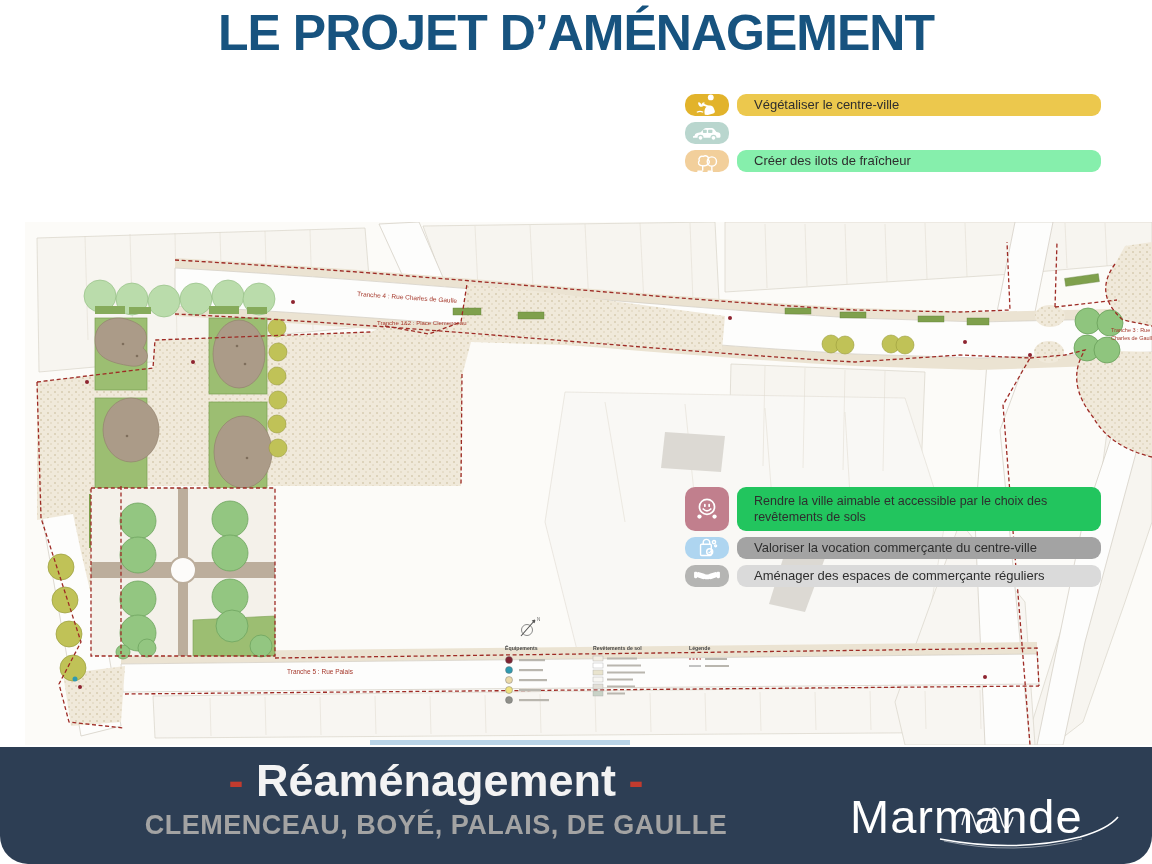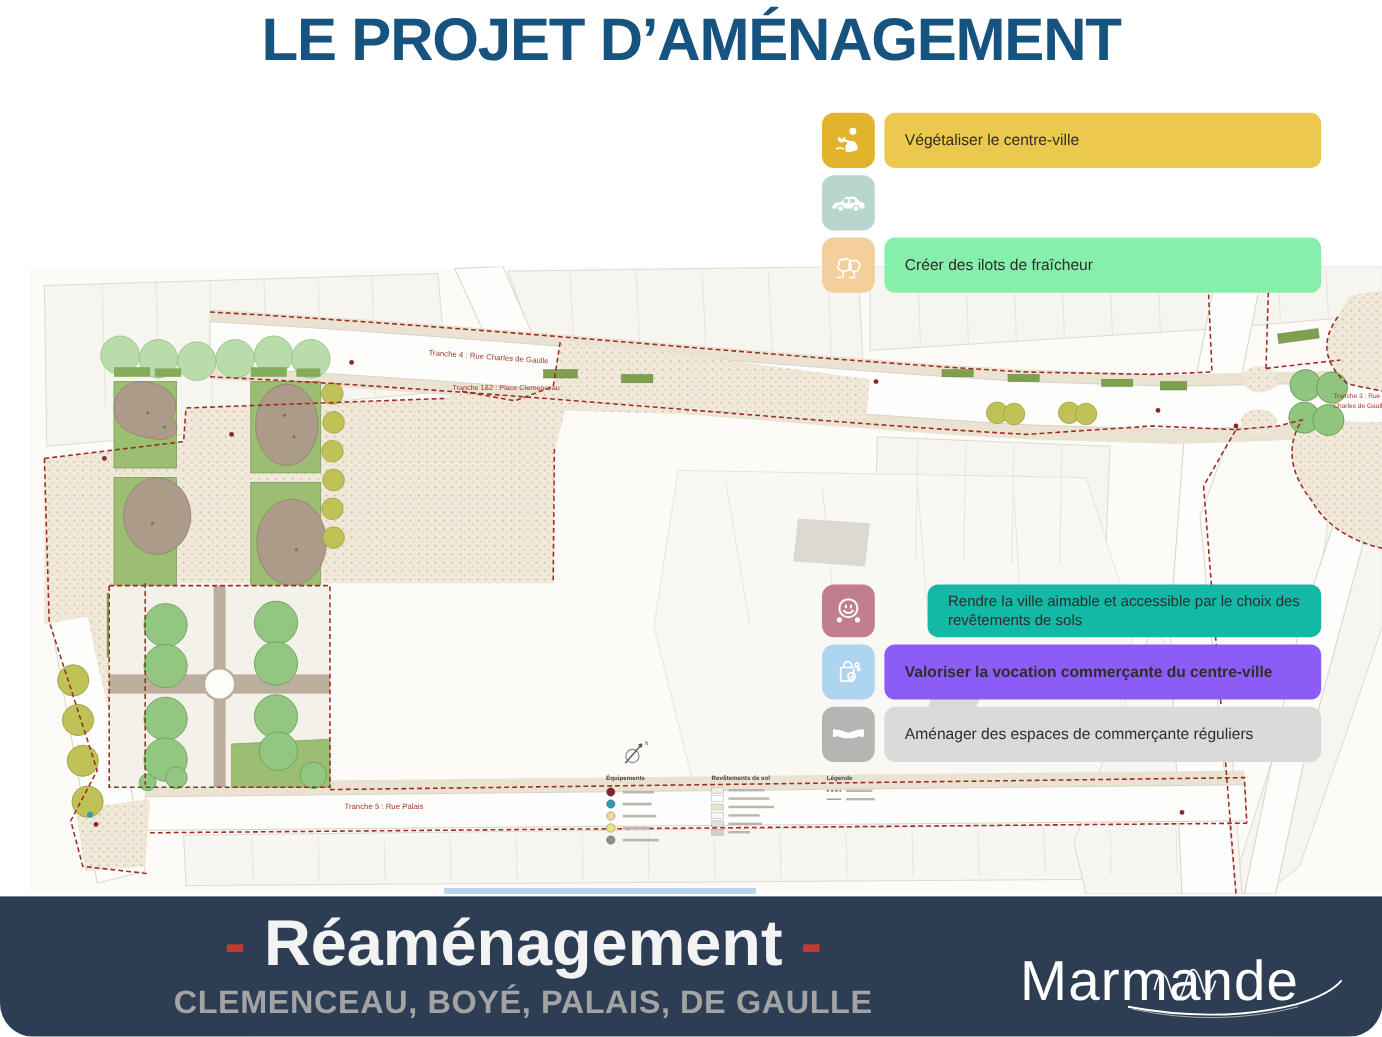--- a/index.html
+++ b/index.html
@@ -9,28 +9,28 @@
   .title{position:absolute;top:4px;left:0;width:1152px;text-align:center;
          font-size:50px;font-weight:800;letter-spacing:-1px;color:#17537f;}
 
   
   .callout-group{position:absolute;left:685px;width:416px;}
   .callout-row{display:flex;align-items:stretch;margin-bottom:6px;}
   .c-icon{flex:0 0 44px;width:44px;border-radius:10px;margin-right:8px;
           display:flex;align-items:center;justify-content:center;}
   .c-banner{flex:1;border-radius:9px;display:flex;align-items:center;
             padding:3px 10px 3px 17px;font-size:13px;line-height:1.3;color:#2e2e2e;}
-  .row-s{height:46px;}
+  .row-s{height:22px;}
   .row-t{min-height:44px;}
   .row-t .c-banner{font-size:12.5px;}
 
   
   .footer{position:absolute;left:0;top:747px;width:1152px;height:117px;}
   .footer-left{position:absolute;left:0;top:8px;width:872px;text-align:center;color:#f3f3f3;}
-  .f1{font-size:54px;font-weight:600;letter-spacing:0px;}
+  .f1{font-size:45px;font-weight:600;letter-spacing:0px;}
   .f1 .dash{font-weight:800;}
   .f2{font-size:27px;font-weight:700;letter-spacing:0.5px;margin-top:3px;color:#a3a3a3;}
   .logo{position:absolute;right:22px;top:42px;width:280px;height:66px;color:#ffffff;}
   .logo-text{font-size:47px;font-weight:300;letter-spacing:1px;}
   .logo svg{position:absolute;left:0;top:0;}
 
   .map{position:absolute;left:25px;top:222px;width:1127px;height:523px;}
 </style>
 </head>
 <body>
@@ -337,37 +337,37 @@
       <div class="c-icon" style="background: rgb(193, 127, 141);">
         <svg width="28" height="26" viewBox="0 0 26 24">
           <circle cx="13" cy="10" r="7" stroke="#fff" stroke-width="1.6" fill="none"></circle>
           <rect x="10.2" y="7.2" width="1.6" height="3" rx=".8" fill="#fff"></rect>
           <rect x="14.2" y="7.2" width="1.6" height="3" rx=".8" fill="#fff"></rect>
           <path d="M9.5,12 q3.5,3.4 7,0" stroke="#fff" stroke-width="1.6" fill="none" stroke-linecap="round"></path>
           <circle cx="6" cy="19" r="2" fill="#fff"></circle>
           <circle cx="20" cy="19" r="2" fill="#fff"></circle>
         </svg>
       </div>
-      <div class="c-banner" style="background: #14b8a6; margin-left: 36px;">
+      <div class="c-banner" style="background: #22c55e;">
         <span>Rendre la ville aimable et accessible par le choix des revêtements de sols</span>
       </div>
     </div>
 
     <div class="callout-row row-s">
       <div class="c-icon" style="background: rgb(174, 213, 240);">
         <svg width="28" height="26" viewBox="0 0 26 24" fill="none" stroke="#fff" stroke-width="1.3">
           <rect x="7" y="8.5" width="10" height="10.5" rx="1"></rect>
           <path d="M9.5,8.5 V7 a3,3 0 0 1 6,0 v1.5"></path>
           <circle cx="15.5" cy="15.5" r="2.8"></circle>
           <path d="M14.4,15.5 l.9,.9 1.6,-1.8" stroke-width="1"></path>
           <circle cx="19.5" cy="6.5" r="1.5"></circle>
           <circle cx="21" cy="10" r=".9"></circle>
         </svg>
       </div>
-      <div class="c-banner" style="background: #8b5cf6; font-weight: bold;">
+      <div class="c-banner" style="background: #a3a3a3;">
         <span>Valoriser la vocation commerçante du centre-ville</span>
       </div>
     </div>
 
     <div class="callout-row row-s">
       <div class="c-icon" style="background: rgb(181, 181, 179);">
         <svg width="28" height="20" viewBox="0 0 26 18" fill="#fff">
           <rect x="3" y="6" width="9" height="5" rx="2" transform="rotate(18 7 8)"></rect>
           <rect x="14" y="6" width="9" height="5" rx="2" transform="rotate(-18 19 8)"></rect>
           <rect x="9.5" y="7.5" width="7" height="4.5" rx="2"></rect>

